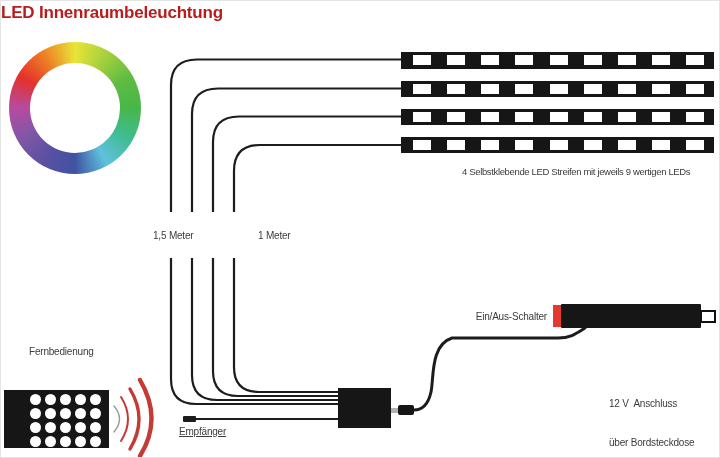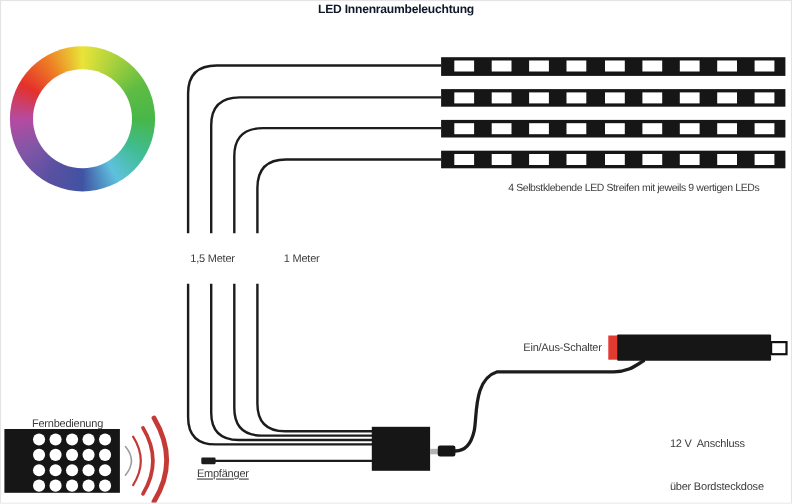--- a/index.html
+++ b/index.html
@@ -3,30 +3,30 @@
 <meta charset="utf-8">
 <style>
   html,body{margin:0;padding:0;background:#fff;}
   #stage{
     position:relative;width:718px;height:456px;margin:0;
     background:#fff;border:1px solid #e4e4e4;overflow:hidden;
     font-family:"Liberation Sans",sans-serif;color:var(--text,#3c3c3c);
   }
   .abs{position:absolute;}
   #title{
-    left:0;top:2px;width:100%;text-align:center;
-    font-size:11px;font-weight:bold;color:#0f172a;letter-spacing:-0.2px;
+    left:0;top:2px;width:100%;
+    font-size:17px;font-weight:bold;color:#b91c1c;letter-spacing:-0.2px;
   }
   .lbl{font-size:10px;letter-spacing:-0.2px;white-space:pre;}
   #strip-note{left:461px;top:165px;font-size:9.5px;letter-spacing:-0.35px;}
-  #len-long{left:172px;top:229px;}
+  #len-long{left:152px;top:229px;}
   #len-short{left:212px;top:229px;margin-left:45px;}
   #switch-label{right:172px;top:310px;text-align:right;padding-left:12px;}
   #power-label{left:608px;top:370px;line-height:13px;}
-  #remote-label{left:28px;top:345px;margin-top:34px;}
+  #remote-label{left:28px;top:345px;}
   #receiver-label{left:178px;top:425px;text-decoration:underline;}
 
   #wheel{left:8px;top:41px;width:132px;height:132px;border-radius:50%;}
   #wheel-hole{left:21px;top:21px;width:90px;height:90px;border-radius:50%;background:#fff;}
 
   svg.layer{position:absolute;left:0;top:0;}
   .wire{fill:none;stroke:var(--wire);stroke-width:2.2px;}
   .cable{fill:none;stroke:var(--wire);stroke-width:3px;stroke-linecap:round;}
   .sig{fill:none;stroke-linecap:round;}
   .sig.red{stroke:var(--signal-red);}

